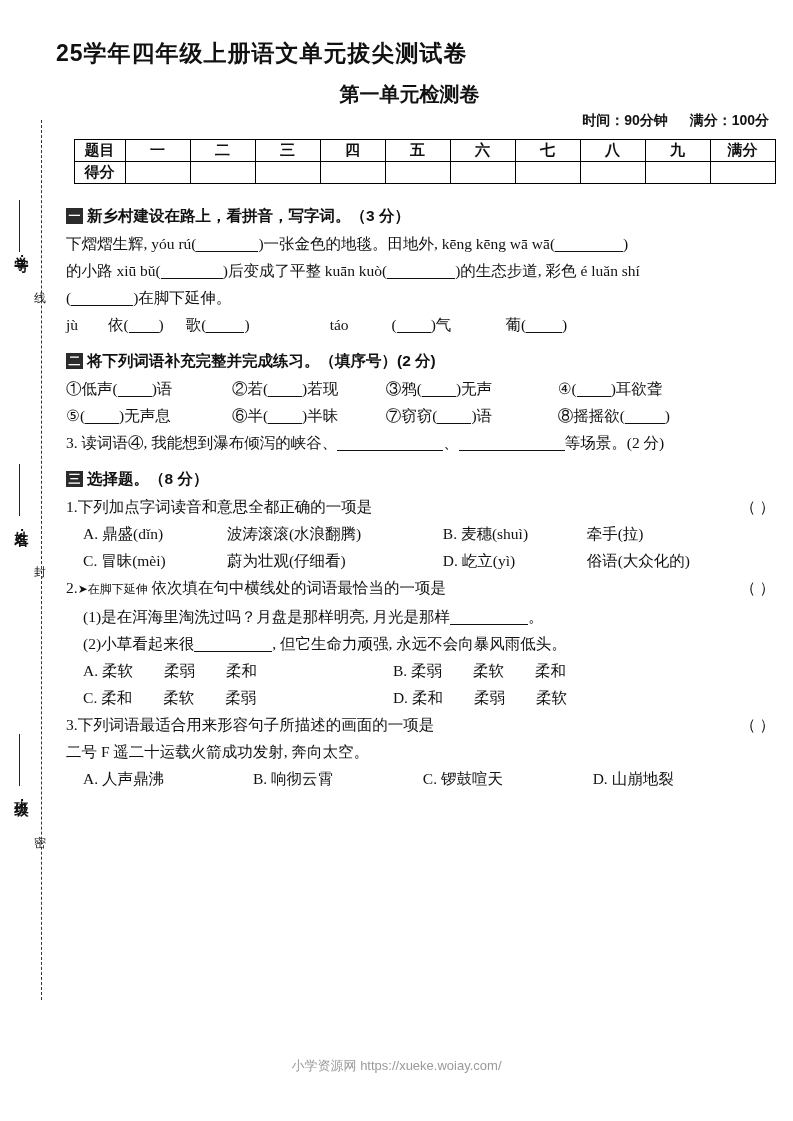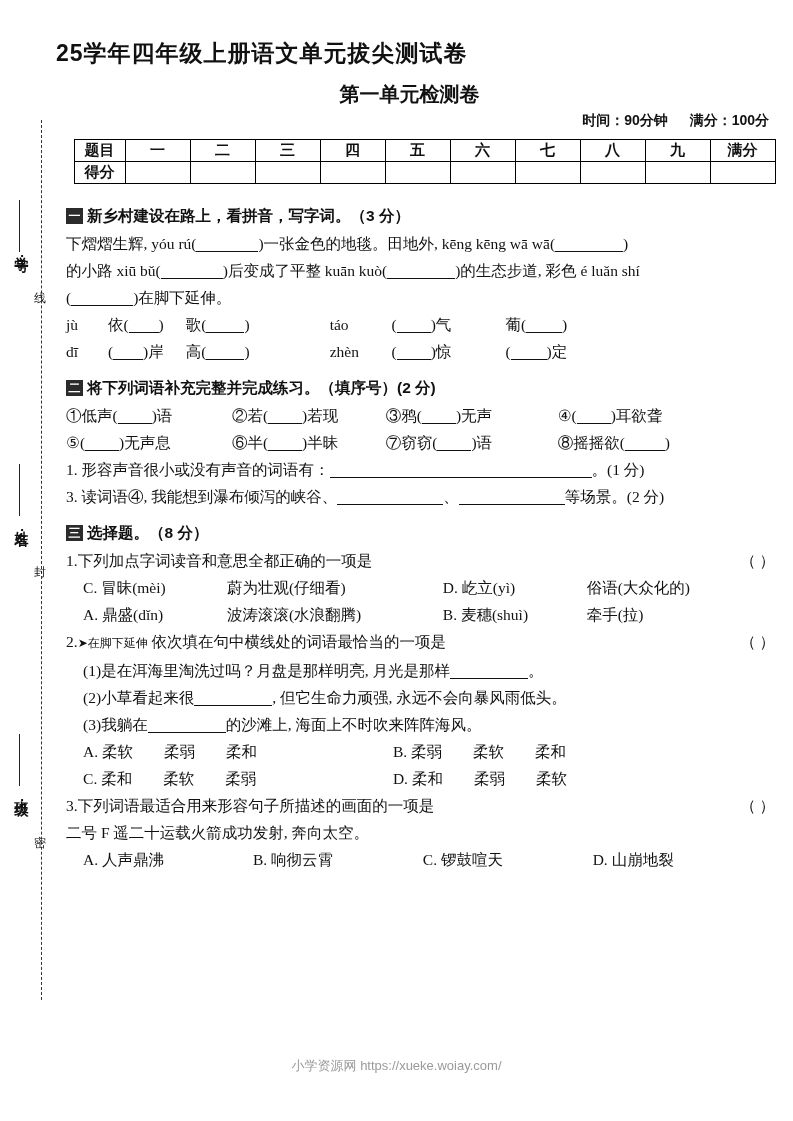--- a/index.html
+++ b/index.html
@@ -252,90 +252,75 @@
     </div>
 
     <div class="line" style="">
       <span style="display:inline-block;width:38px">jù</span>
       <span style="display:inline-block;width:74px"><span>依(</span><span class="blank" style="width:30px"></span>)</span>
       <span style="display:inline-block;width:140px"><span>歌(</span><span class="blank" style="width:38px"></span>)</span>
       <span style="display:inline-block;width:58px">táo</span>
       <span style="display:inline-block;width:110px"><span>(</span><span class="blank" style="width:34px"></span><span>)气</span></span>
       <span style="display:inline-block;"><span>葡(</span><span class="blank" style="width:36px"></span>)</span>
     </div>
-    <div class="line">
-      <span style="display:inline-block;width:38px">dī</span>
-      <span style="display:inline-block;width:74px"><span>(</span><span class="blank" style="width:30px"></span><span>)岸</span></span>
-      <span style="display:inline-block;width:140px"><span>高(</span><span class="blank" style="width:38px"></span>)</span>
-      <span style="display:inline-block;width:58px">zhèn</span>
-      <span style="display:inline-block;width:110px"><span>(</span><span class="blank" style="width:34px"></span><span>)惊</span></span>
-      <span style="display:inline-block;"><span>(</span><span class="blank" style="width:36px"></span><span>)定</span></span>
-    </div>
 
     <div class="sec-head">
       <span class="sec-num">二</span><span>将下列词语补充完整并完成练习。</span><span>（填序号）(2 分)</span>
     </div>
 
     <div class="line">
       <span style="display:inline-block;width:162px"><span>①</span><span>低声(</span><span class="blank" style="width:34px"></span><span>)语</span></span>
       <span style="display:inline-block;width:150px"><span>②</span><span>若(</span><span class="blank" style="width:34px"></span><span>)若现</span></span>
       <span style="display:inline-block;width:168px"><span>③</span><span>鸦(</span><span class="blank" style="width:34px"></span><span>)无声</span></span>
       <span style="display:inline-block;"><span>④</span><span>(</span><span class="blank" style="width:34px"></span><span>)耳欲聋</span></span>
     </div>
     <div class="line">
       <span style="display:inline-block;width:162px"><span>⑤</span><span>(</span><span class="blank" style="width:34px"></span><span>)无声息</span></span>
       <span style="display:inline-block;width:150px"><span>⑥</span><span>半(</span><span class="blank" style="width:34px"></span><span>)半昧</span></span>
       <span style="display:inline-block;width:168px"><span>⑦</span><span>窃窃(</span><span class="blank" style="width:34px"></span><span>)语</span></span>
       <span style="display:inline-block;"><span>⑧</span><span>摇摇欲(</span><span class="blank" style="width:40px"></span><span>)</span></span>
     </div>
 
     <div class="line">
-      <span>1.</span>
-      <span>形容声音很小或没有声音的词语有：</span><span class="blank" style="width:262px"></span><span>。</span><span>(1 分)</span>
-    </div>
-    <div class="line">
       <span>3.</span>
       <span>读词语④, 我能想到瀑布倾泻的峡谷、</span><span class="blank" style="width:106px"></span><span>、</span><span class="blank" style="width:106px"></span><span>等场景。</span><span>(2 分)</span>
     </div>
 
     <div class="sec-head">
       <span class="sec-num">三</span><span>选择题。</span><span>（8 分）</span>
     </div>
 
     <div class="line">
       <span class="right-paren">（     ）</span>
       <span>1.</span><span>下列加点字词读音和意思全都正确的一项是</span>
     </div>
     <div class="clear"></div>
+    <div class="line indent1">
+      <span style="display:inline-block;width:140px"><span>A.</span> <span>鼎盛(dǐn)</span></span>
+      <span style="display:inline-block;width:212px"><span>波涛滚滚(水浪翻腾)</span></span>
+      <span style="display:inline-block;width:140px"><span>B.</span> <span>麦穗(shuì)</span></span>
+      <span style="display:inline-block;"><span>牵手(拉)</span></span>
+    </div>
     <div class="line indent1">
       <span style="display:inline-block;width:140px"><span>C.</span> <span>冒昧(mèi)</span></span>
       <span style="display:inline-block;width:212px"><span>蔚为壮观(仔细看)</span></span>
       <span style="display:inline-block;width:140px"><span>D.</span> <span>屹立(yì)</span></span>
       <span style="display:inline-block;"><span>俗语(大众化的)</span></span>
     </div>
-    <div class="line indent1">
-      <span style="display:inline-block;width:140px"><span>A.</span> <span>鼎盛(dǐn)</span></span>
-      <span style="display:inline-block;width:212px"><span>波涛滚滚(水浪翻腾)</span></span>
-      <span style="display:inline-block;width:140px"><span>B.</span> <span>麦穗(shuì)</span></span>
-      <span style="display:inline-block;"><span>牵手(拉)</span></span>
-    </div>
 
     <div class="line">
       <span class="right-paren">（     ）</span>
       <span>2.</span><span class="mark-arrow">➤在脚下延伸</span> <span>依次填在句中横线处的词语最恰当的一项是</span>
     </div>
     <div class="clear"></div>
     <div class="line indent1">
       <span>(1)</span><span>是在洱海里淘洗过吗？月盘是那样明亮, 月光是那样</span><span class="blank" style="width:78px"></span><span>。</span>
     </div>
     <div class="line indent1">
       <span>(2)</span><span>小草看起来很</span><span class="blank" style="width:78px"></span><span>, 但它生命力顽强, 永远不会向暴风雨低头。</span>
-    </div>
-    <div class="line indent1">
-      <span>(3)</span><span>我躺在</span><span class="blank" style="width:78px"></span><span>的沙滩上, 海面上不时吹来阵阵海风。</span>
     </div>
     <div class="line indent1">
       <span style="display:inline-block;width:306px"><span>A.</span> <span>柔软　　柔弱　　柔和</span></span>
       <span style="display:inline-block;"><span>B.</span> <span>柔弱　　柔软　　柔和</span></span>
     </div>
     <div class="line indent1">
       <span style="display:inline-block;width:306px"><span>C.</span> <span>柔和　　柔软　　柔弱</span></span>
       <span style="display:inline-block;"><span>D.</span> <span>柔和　　柔弱　　柔软</span></span>
     </div>
 

